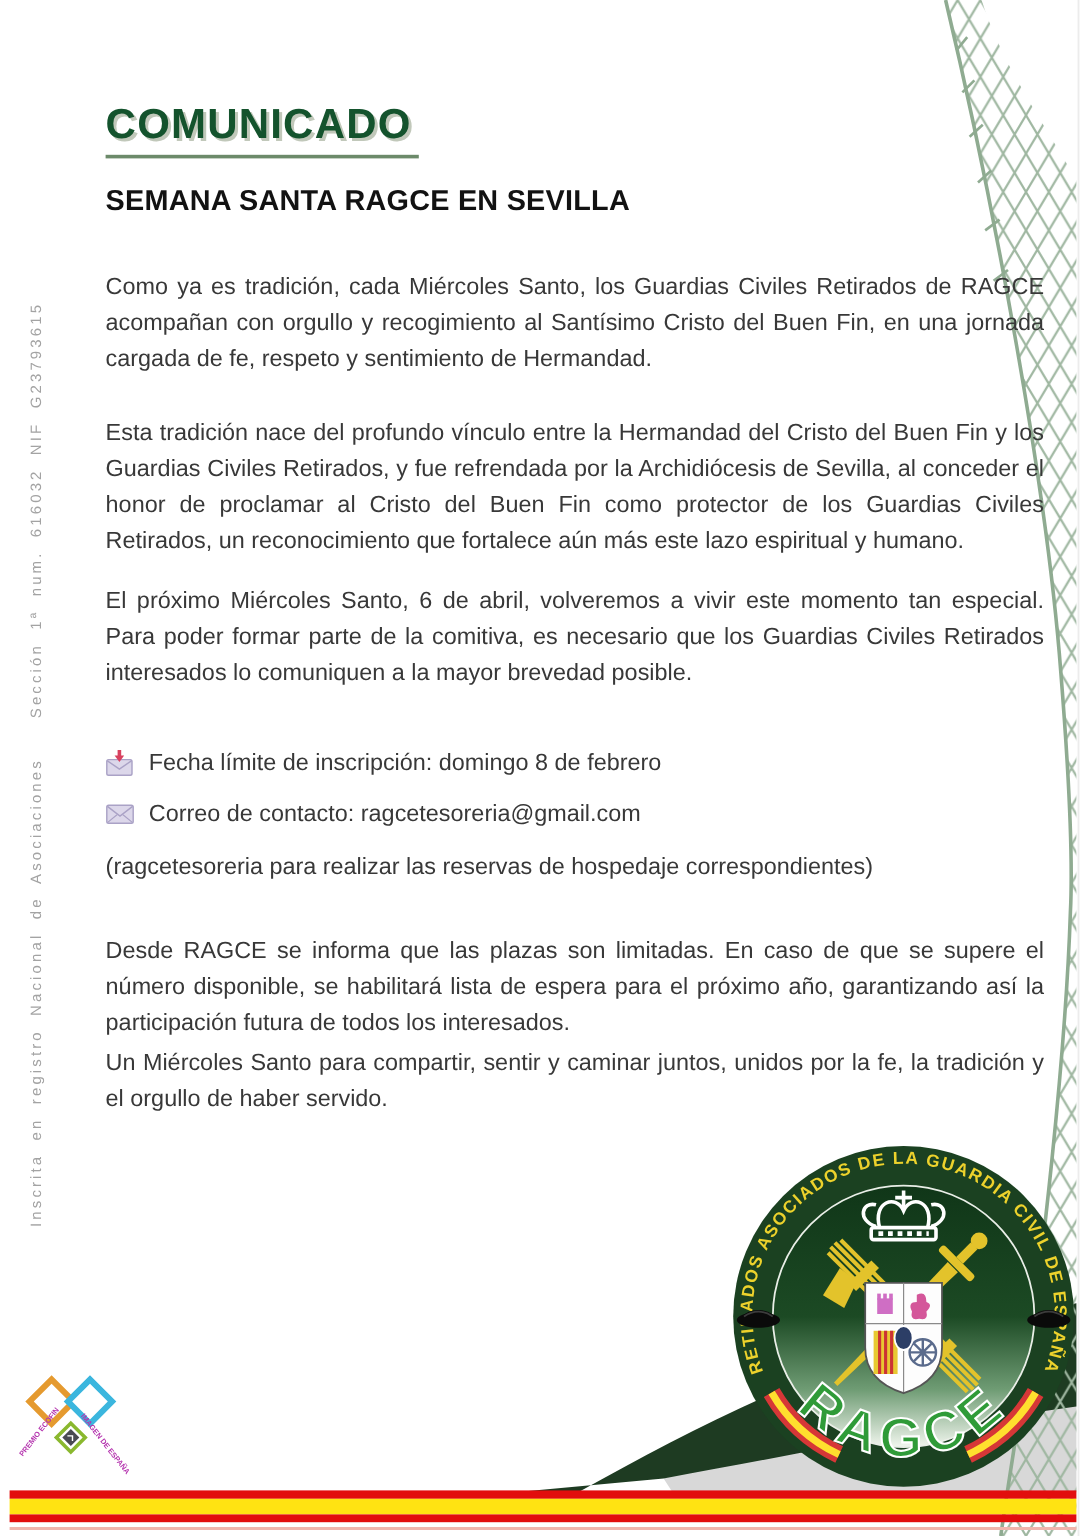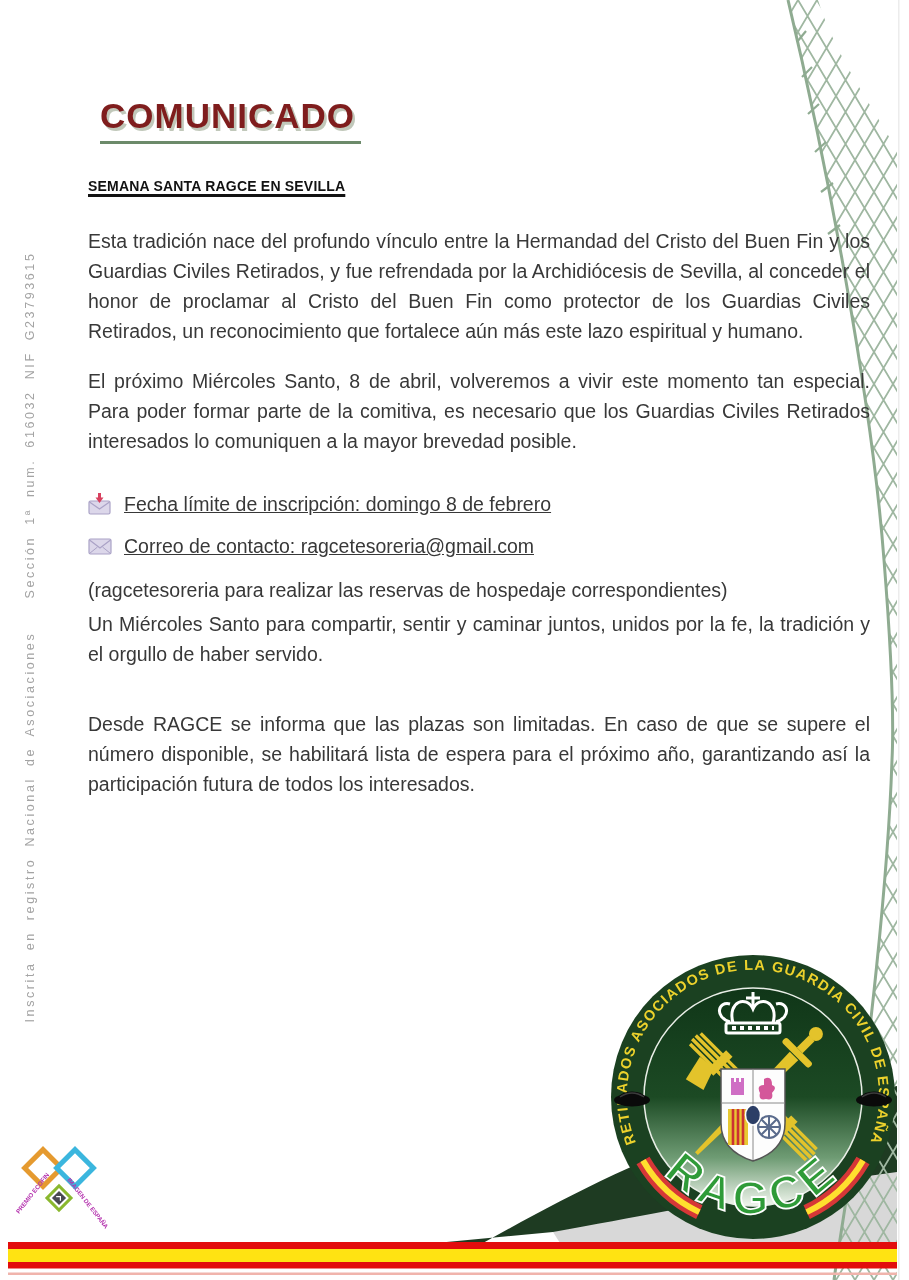--- a/index.html
+++ b/index.html
@@ -10,35 +10,35 @@
   svg{display:block;}
   .bg-art{position:absolute;left:0;top:0;z-index:1;}
   .side-text{
     position:absolute;left:-370px;top:630px;width:800px;z-index:2;
     transform:rotate(-90deg);transform-origin:center;
     font-size:12.5px;color:#a3a3a3;letter-spacing:2.6px;word-spacing:5px;
     text-align:center;white-space:pre;
   }
   .content{position:absolute;left:88px;top:84px;width:782px;z-index:3;color:#383838;}
   .doc-title{
-    display:inline-block;margin:12px;font-size:35px;font-weight:bold;color:#7f1d1d;
+    display:inline-block;margin:0;font-size:35px;font-weight:bold;color:#14532d;
     letter-spacing:1px;text-shadow:2.5px 2.5px 0 #c1c8ba;
     border-bottom:3px solid #6c8a6a;padding-bottom:5px;padding-right:6px;
   }
   .doc-subtitle{
-    margin:22px 0 0 0;font-size:14px;font-weight:bold;color:#121212;
-    text-decoration:underline;text-decoration-thickness:2.5px;text-underline-offset:3px;
+    margin:22px 0 0 0;font-size:24px;font-weight:bold;color:#121212;
+    text-decoration-thickness:2.5px;text-underline-offset:3px;
     letter-spacing:.2px;
   }
   .content p{margin:0;font-size:19.5px;line-height:30px;}
   .just{text-align:justify;}
   .mt1{margin-top:42px !important;}
   .mt2{margin-top:32px !important;}
   .mt3{margin-top:20px !important;}
-  .bullets{margin-top:36px;text-decoration:underline;}
+  .bullets{margin-top:48px;}
   .bullet-row{display:flex;align-items:center;gap:12px;font-size:19.5px;line-height:24px;}
   .bullet-row + .bullet-row{margin-top:18px;align-items:center;}
   .note{margin-top:17px !important;}
   .mt4{margin-top:40px !important;}
   .mt5{margin-top:4px !important;}
   .ragce-logo{position:absolute;left:606px;top:951px;z-index:5;}
   .award-logo{position:absolute;left:10px;top:1140px;z-index:4;}
 </style>
 </head>
 <body>
@@ -83,22 +83,23 @@
     </g>
     <rect x="8" y="1272.5" width="889" height="2.5" fill="#f0b4ac"></rect>
   </svg>
 
   <div class="side-text">Inscrita en registro Nacional de Asociaciones   Sección 1ª num. 616032 NIF G23793615</div>
 
   <div class="content">
     <h1 class="doc-title">COMUNICADO</h1>
     <h2 class="doc-subtitle">SEMANA SANTA RAGCE EN SEVILLA</h2>
 
+    <p class="just mt1">Como ya es tradición, cada Miércoles Santo, los Guardias Civiles Retirados de RAGCE acompañan con orgullo y recogimiento al Santísimo Cristo del Buen Fin, en una jornada cargada de fe, respeto y sentimiento de Hermandad.</p>
     <p class="just mt2">Esta tradición nace del profundo vínculo entre la Hermandad del Cristo del Buen Fin y los Guardias Civiles Retirados, y fue refrendada por la Archidiócesis de Sevilla, al conceder el honor de proclamar al Cristo del Buen Fin como protector de los Guardias Civiles Retirados, un reconocimiento que fortalece aún más este lazo espiritual y humano.</p>
-    <p class="just mt3">El próximo Miércoles Santo, 8 de abril, volveremos a vivir este momento tan especial. Para poder formar parte de la comitiva, es necesario que los Guardias Civiles Retirados interesados lo comuniquen a la mayor brevedad posible.</p>
+    <p class="just mt3">El próximo Miércoles Santo, 6 de abril, volveremos a vivir este momento tan especial. Para poder formar parte de la comitiva, es necesario que los Guardias Civiles Retirados interesados lo comuniquen a la mayor brevedad posible.</p>
 
     <div class="bullets">
       <div class="bullet-row">
         <svg width="24" height="22" viewBox="0 0 24 22">
           <rect x="1" y="8" width="21" height="13" rx="1.5" fill="#dcd7ea" stroke="#aaa2c6" stroke-width="1.2"></rect>
           <path d="M1.5 9 L11.5 16 L21.5 9" stroke="#aaa2c6" stroke-width="1.2" fill="none"></path>
           <path d="M11.5 0 V6" stroke="#d8415f" stroke-width="3"></path>
           <path d="M7.5 4.5 L11.5 10 L15.5 4.5 Z" fill="#d8415f"></path>
         </svg>
         <span>Fecha límite de inscripción: domingo 8 de febrero</span>
@@ -108,22 +109,22 @@
           <rect x="1" y="1" width="22" height="15" rx="1.5" fill="#dcd7ea" stroke="#aaa2c6" stroke-width="1.2"></rect>
           <path d="M1.5 2 L12 10 L22.5 2" stroke="#aaa2c6" stroke-width="1.2" fill="none"></path>
           <path d="M1.5 15.5 L9.5 9 M22.5 15.5 L14.5 9" stroke="#aaa2c6" stroke-width="1" fill="none"></path>
         </svg>
         <span>Correo de contacto: ragcetesoreria@gmail.com</span>
       </div>
     </div>
 
     <p class="note">(ragcetesoreria para realizar las reservas de hospedaje correspondientes)</p>
 
+    <p class="just mt4">Desde RAGCE se informa que las plazas son limitadas. En caso de que se supere el número disponible, se habilitará lista de espera para el próximo año, garantizando así la participación futura de todos los interesados.</p>
     <p class="just mt5">Un Miércoles Santo para compartir, sentir y caminar juntos, unidos por la fe, la tradición y el orgullo de haber servido.</p>
-    <p class="just mt4">Desde RAGCE se informa que las plazas son limitadas. En caso de que se supere el número disponible, se habilitará lista de espera para el próximo año, garantizando así la participación futura de todos los interesados.</p>
   </div>
 
   <svg class="ragce-logo" width="292" height="296" viewBox="0 0 292 296">
     <defs>
       <linearGradient id="innerGrad" x1="0" y1="0" x2="0" y2="1">
         <stop offset="0" stop-color="#103618"></stop>
         <stop offset="0.5" stop-color="#1c4a24"></stop>
         <stop offset="0.78" stop-color="#6f9c74"></stop>
         <stop offset="1" stop-color="#f1f6ee"></stop>
       </linearGradient>

